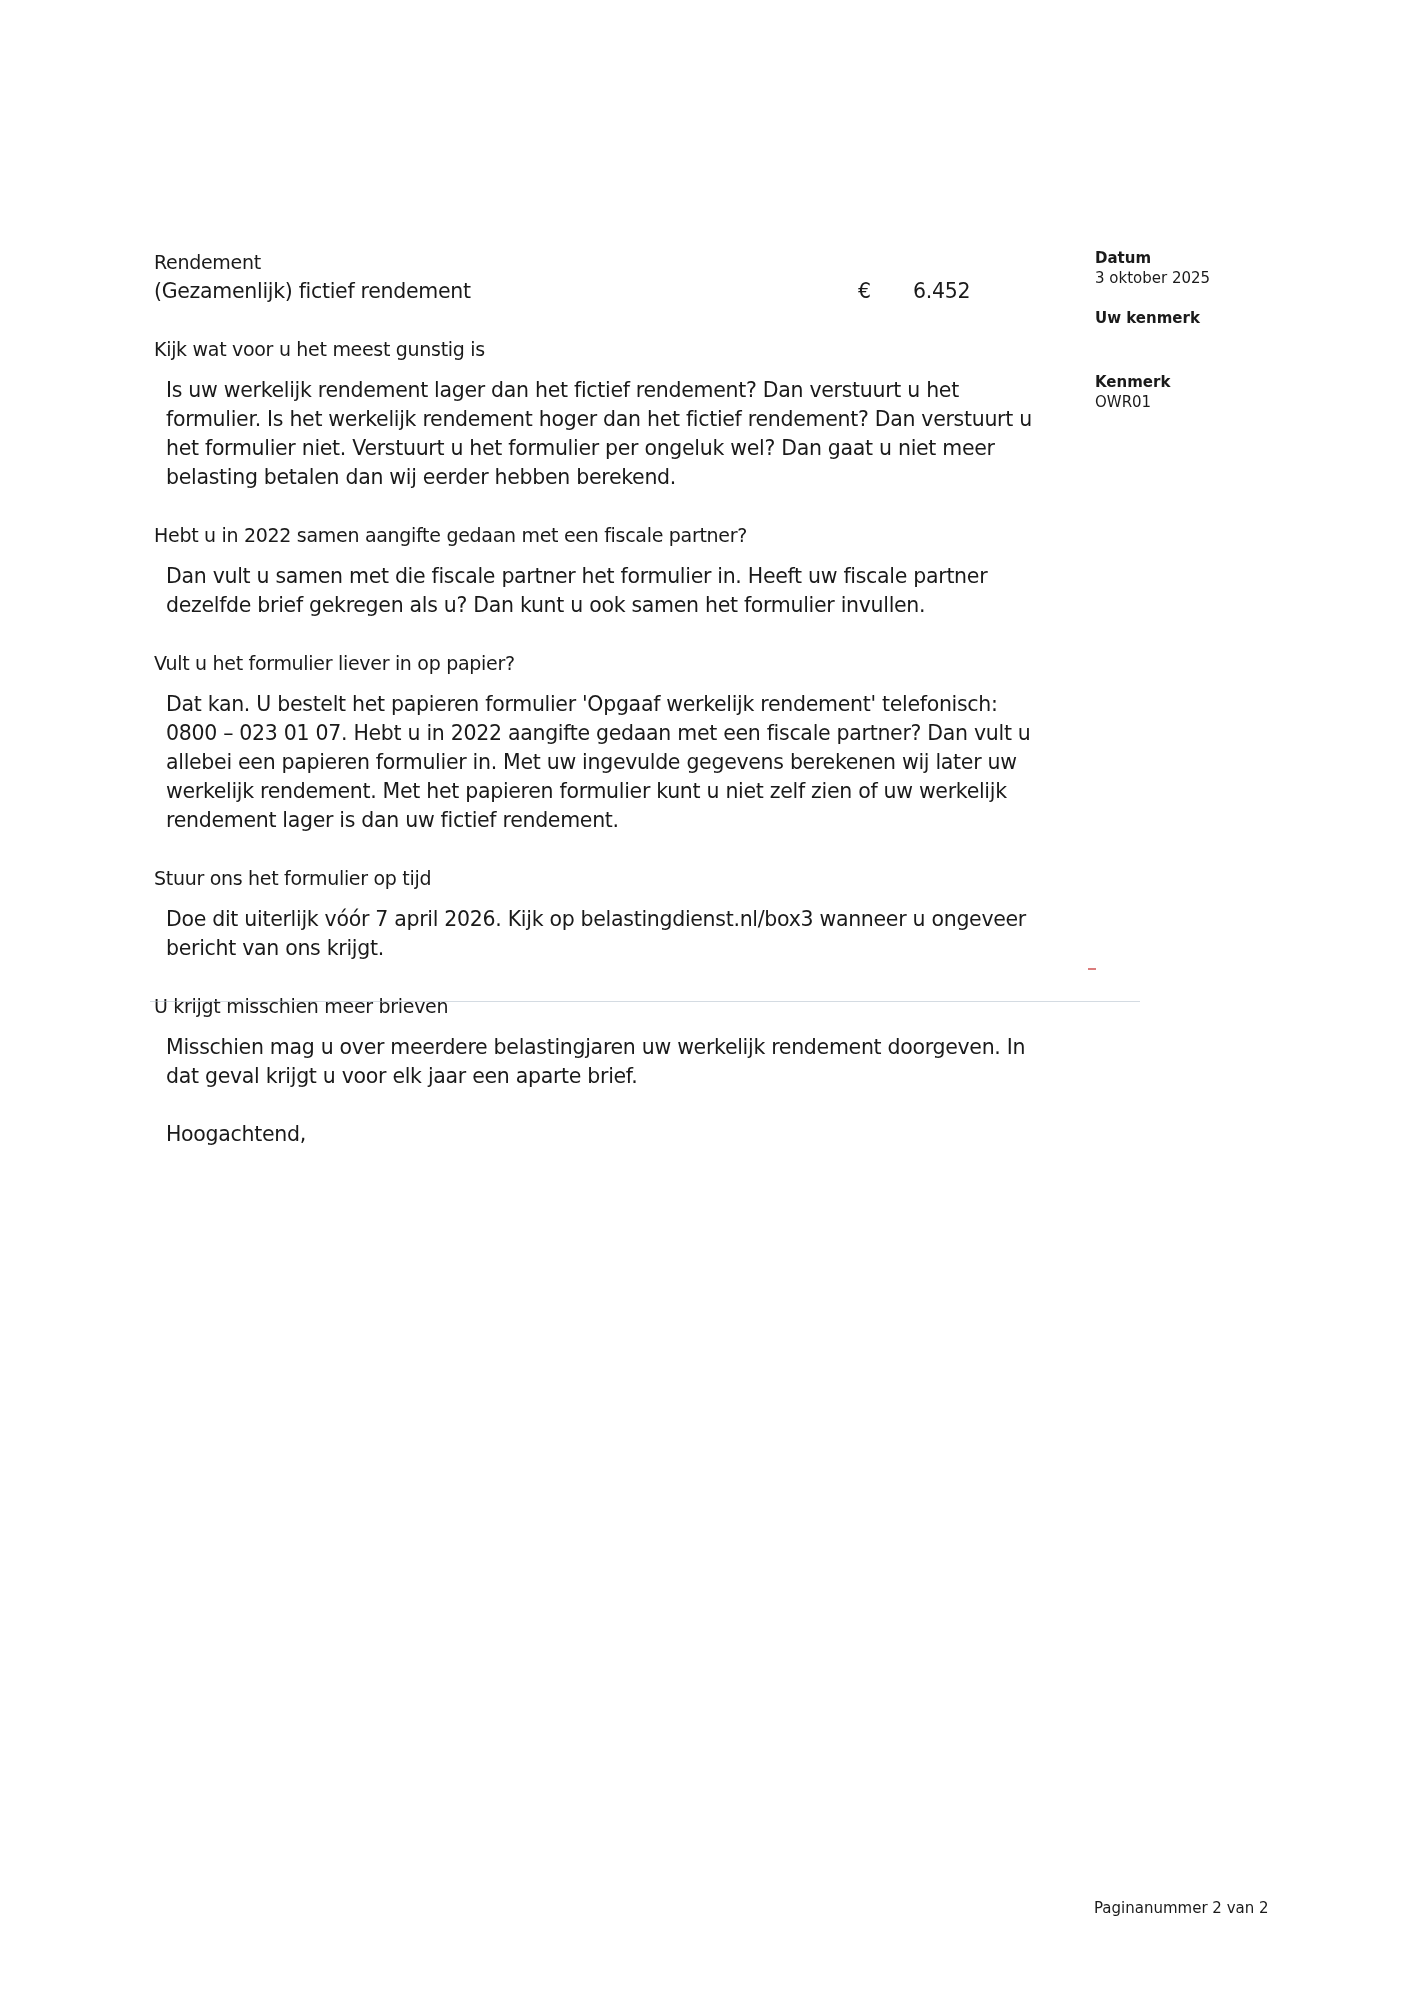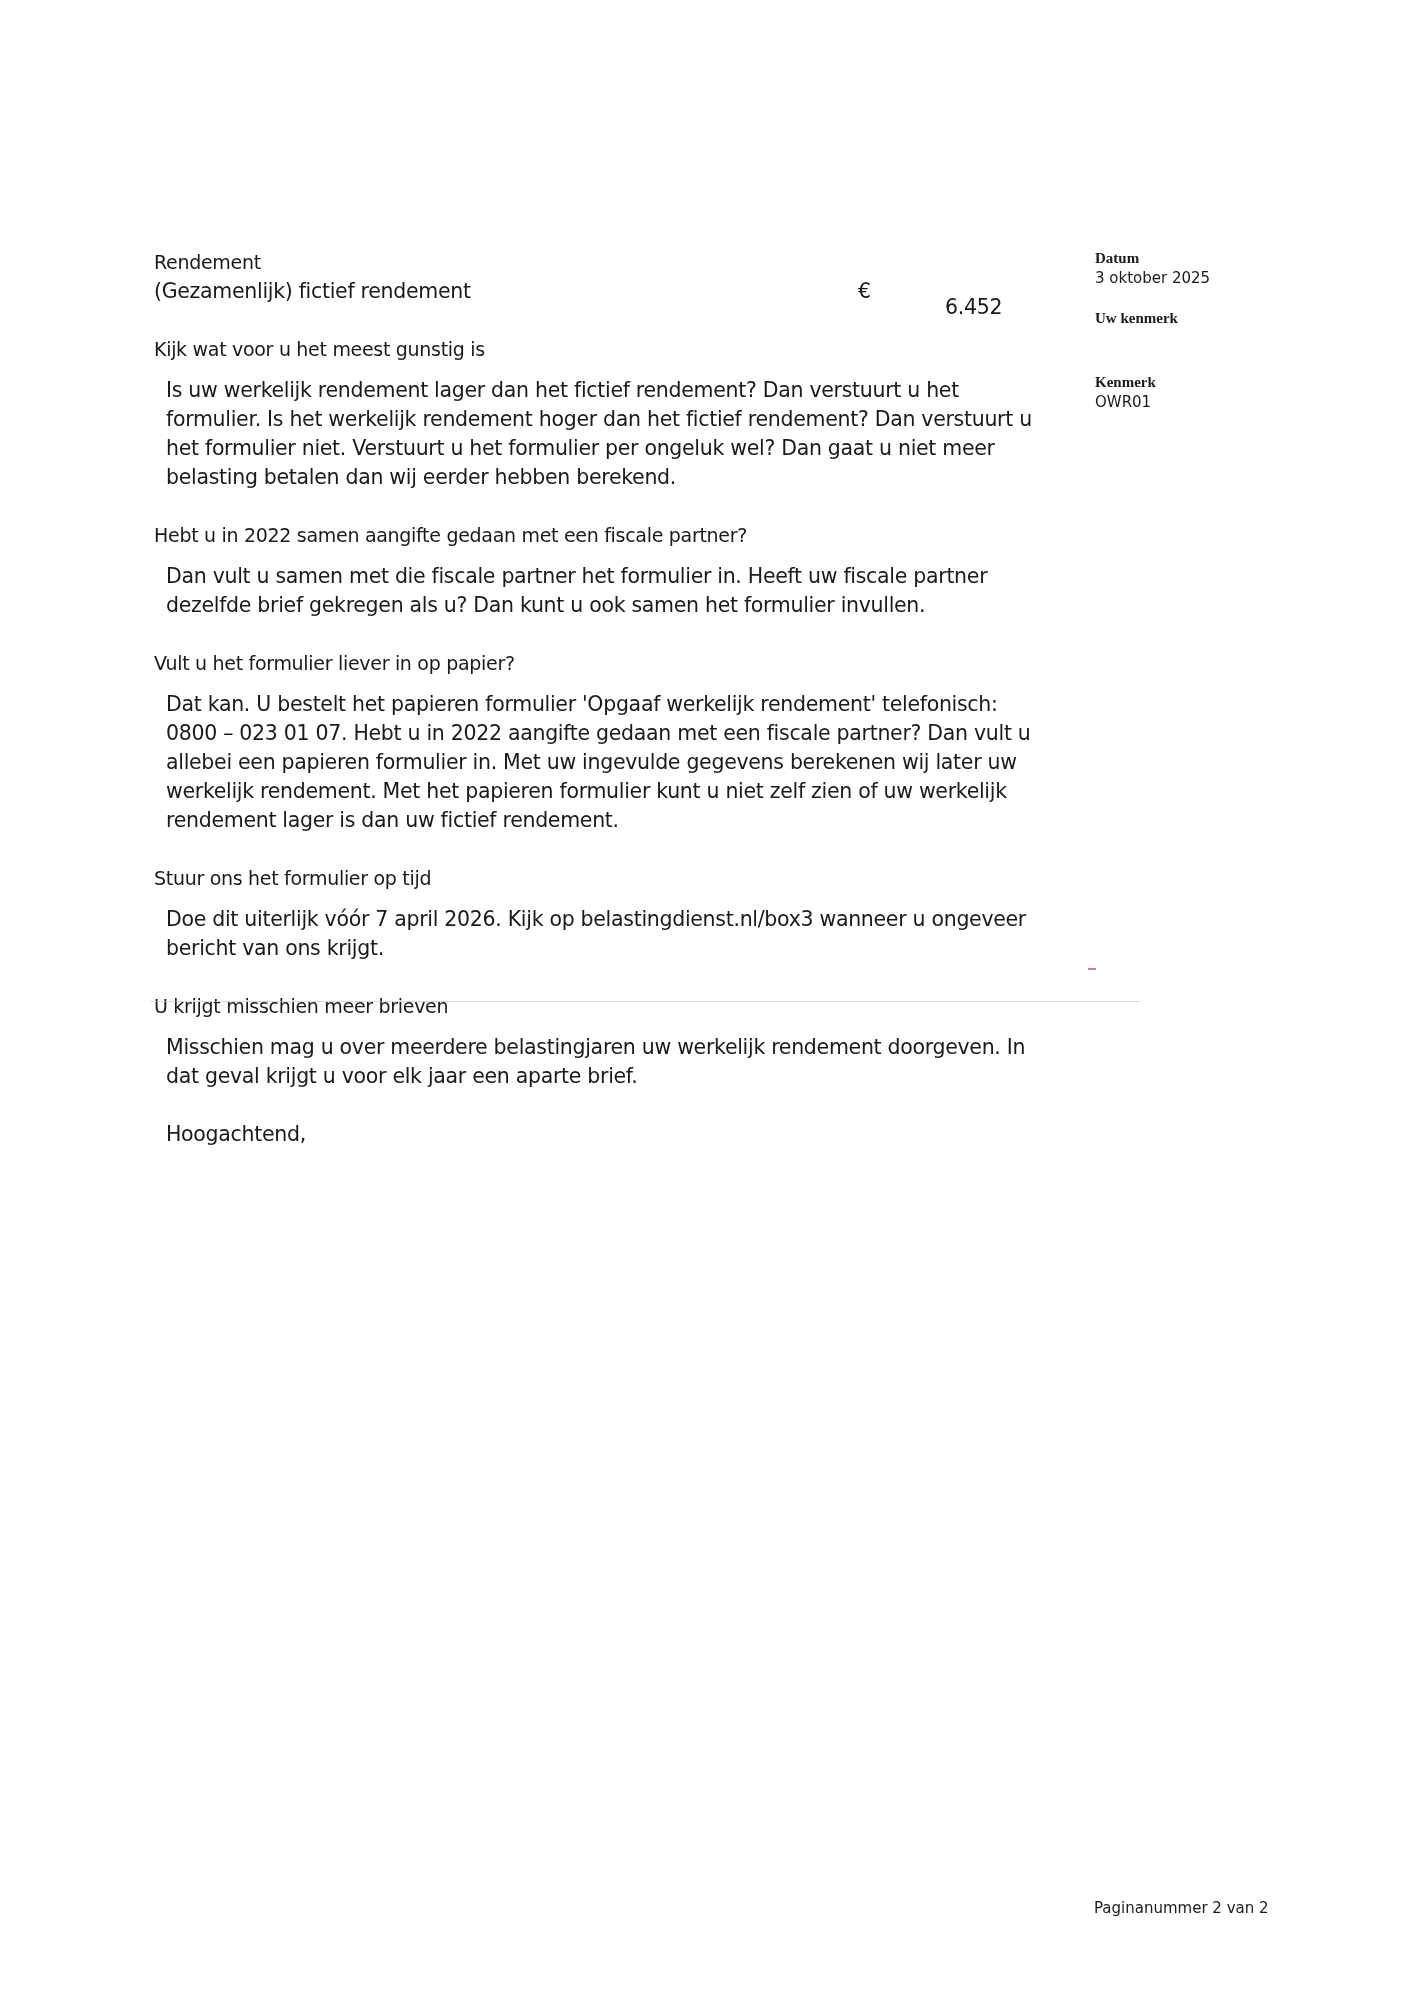--- a/index.html
+++ b/index.html
@@ -5,23 +5,23 @@
   html, body { margin: 0; padding: 0; background: #ffffff; }
   body { width: 1410px; height: 1993px; position: relative; overflow: hidden;
          font-family: "DejaVu Sans", sans-serif; color: #1a1a1a; }
   .main { position: absolute; left: 154px; top: 248px; width: 910px;
           font-size: 20.5px; line-height: 29px; letter-spacing: -0.3px; }
   .main h2 { font-size: 19px; font-weight: normal; margin: 0; line-height: 29px; }
   .main p { margin: 12px; }
   .section { margin-bottom: 29px; }
   .amount-row { position: relative; }
   .amount-row .cur { position: absolute; left: 704px; top: 0; }
-  .amount-row .val { position: absolute; left: 759px; top: 16px; margin-left: 32px; }
+  .amount-row .val { position: absolute; left: 759px; top: 0; }
   .side { position: absolute; left: 1095px; top: 248px; width: 230px; font-size: 15px; line-height: 20px; }
-  .side .lbl { font-weight: bold; font-family: Liberation Serif, serif; }
+  .side .lbl { font-weight: bold; }
   .side .blk { margin-bottom: 20px; }
   .side .blk.gap { margin-bottom: 44px; }
   .closing { margin-top: 0; }
   .sig { width: 250px; height: 110px; display: block; margin: 0 0 0 -6px; }
   .footer { position: absolute; left: 1094px; top: 1899px; font-size: 15px; text-align: center; }
   .scanline { position: absolute; height: 1px; background: #b7c3cf; opacity: 0.6; }
   .speck { position: absolute; width: 8px; height: 2px; background: #c44; opacity: 0.7; }
 </style>
 </head>
 <body>

